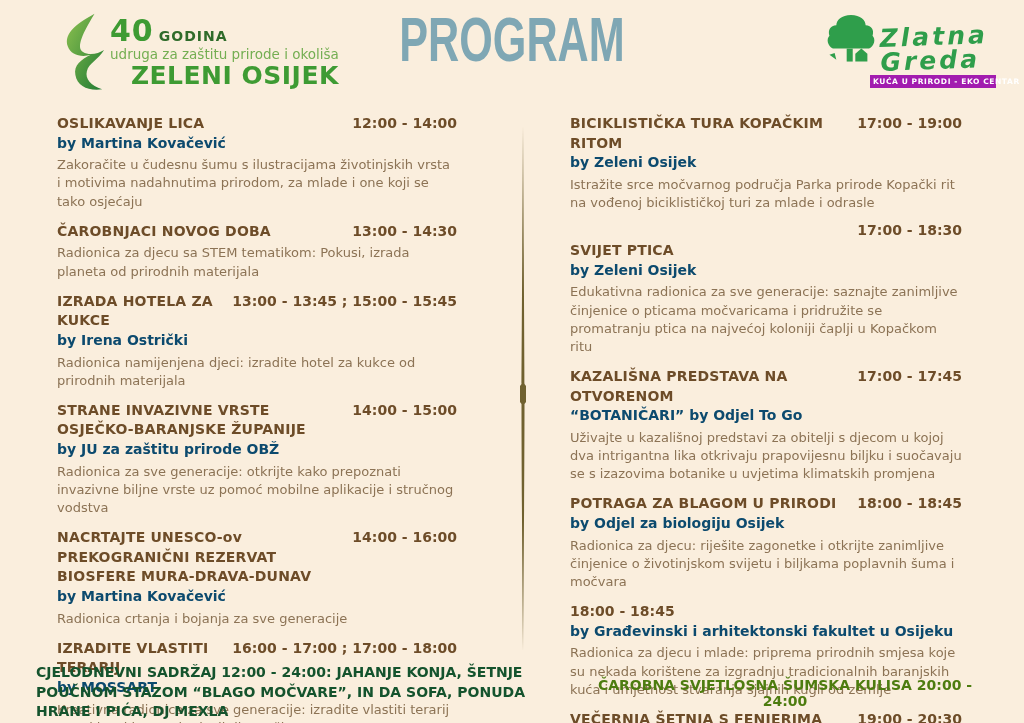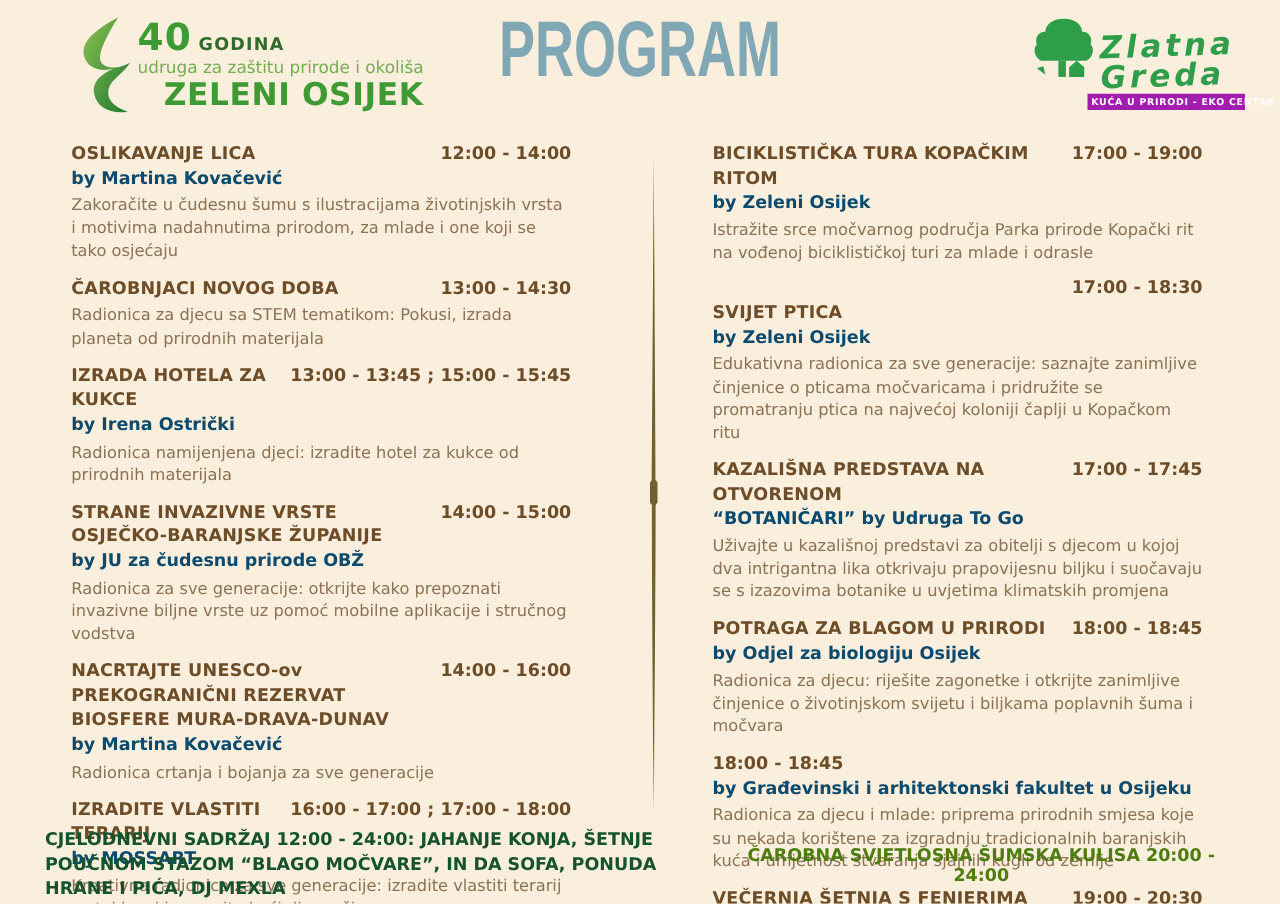--- a/index.html
+++ b/index.html
@@ -122,21 +122,21 @@
         <span class="event-time">13:00 - 13:45 ; 15:00 - 15:45</span>
       </div>
       <div class="event-by">by Irena Ostrički</div>
       <p class="event-desc">Radionica namijenjena djeci: izradite hotel za kukce od prirodnih materijala</p>
     </section>
     <section class="event">
       <div class="event-head">
         <h3 class="event-title">STRANE INVAZIVNE VRSTE OSJEČKO-BARANJSKE ŽUPANIJE</h3>
         <span class="event-time">14:00 - 15:00</span>
       </div>
-      <div class="event-by">by JU za čudesnu prirode OBŽ</div>
+      <div class="event-by">by JU za zaštitu prirode OBŽ</div>
       <p class="event-desc">Radionica za sve generacije: otkrijte kako prepoznati invazivne biljne vrste uz pomoć mobilne aplikacije i stručnog vodstva</p>
     </section>
     <section class="event">
       <div class="event-head">
         <h3 class="event-title">NACRTAJTE UNESCO-ov PREKOGRANIČNI REZERVAT BIOSFERE MURA-DRAVA-DUNAV</h3>
         <span class="event-time">14:00 - 16:00</span>
       </div>
       <div class="event-by">by Martina Kovačević</div>
       <p class="event-desc">Radionica crtanja i bojanja za sve generacije</p>
     </section>
@@ -165,21 +165,21 @@
         <span class="event-time">17:00 - 18:30</span>
       </div>
       <div class="event-by">by Zeleni Osijek</div>
       <p class="event-desc">Edukativna radionica za sve generacije: saznajte zanimljive činjenice o pticama močvaricama i pridružite se promatranju ptica na najvećoj koloniji čaplji u Kopačkom ritu</p>
     </section>
     <section class="event">
       <div class="event-head">
         <h3 class="event-title">KAZALIŠNA PREDSTAVA NA OTVORENOM</h3>
         <span class="event-time">17:00 - 17:45</span>
       </div>
-      <div class="event-by">“BOTANIČARI” by Udruga To Go</div>
+      <div class="event-by">“BOTANIČARI” by Odjel To Go</div>
       <p class="event-desc">Uživajte u kazališnoj predstavi za obitelji s djecom u kojoj dva intrigantna lika otkrivaju prapovijesnu biljku i suočavaju se s izazovima botanike u uvjetima klimatskih promjena</p>
     </section>
     <section class="event">
       <div class="event-head">
         <h3 class="event-title">POTRAGA ZA BLAGOM U PRIRODI</h3>
         <span class="event-time">18:00 - 18:45</span>
       </div>
       <div class="event-by">by Odjel za biologiju Osijek</div>
       <p class="event-desc">Radionica za djecu: riješite zagonetke i otkrijte zanimljive činjenice o životinjskom svijetu i biljkama poplavnih šuma i močvara</p>
     </section>

